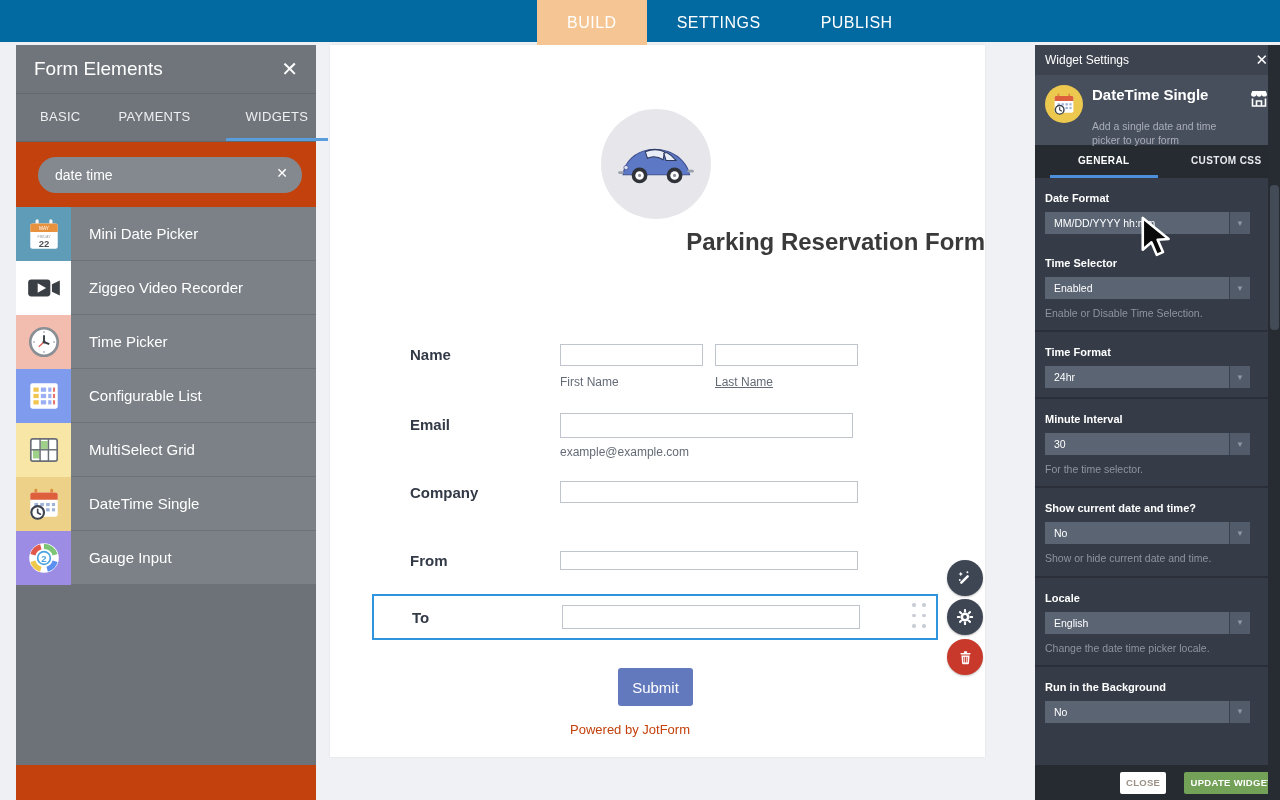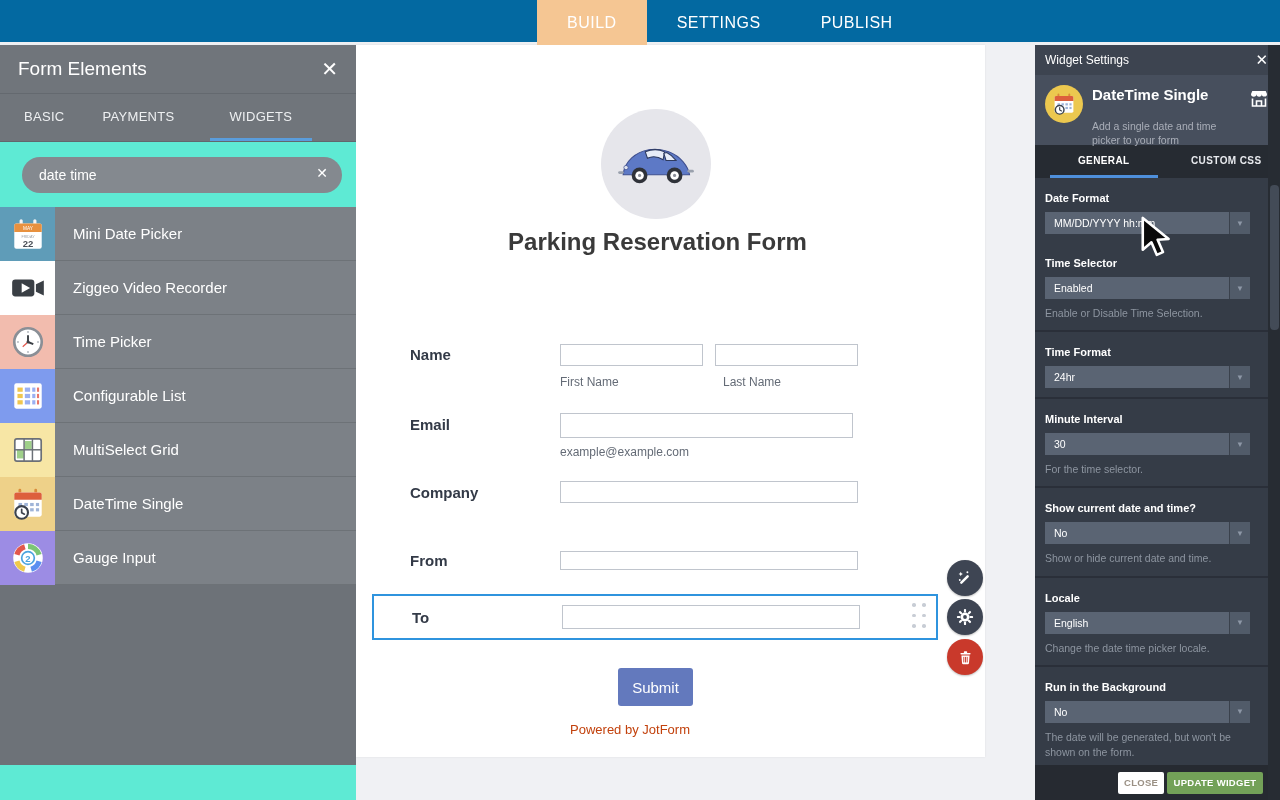--- a/index.html
+++ b/index.html
@@ -8,21 +8,21 @@
     font-family:"Liberation Sans", sans-serif;
     background:#eef0f3;
     -webkit-font-smoothing:antialiased;
   }
   
   .topbar{position:absolute;left:0;top:0;width:1280px;height:42px;background:#0369a1;z-index:5;}
   .topnav{position:absolute;left:537px;top:0;height:45px;display:flex;}
   .topnav-tab{height:45px;line-height:45px;padding:0 30px;color:#fff;font-size:16px;letter-spacing:.5px;cursor:pointer;}
   .topnav-tab.active{background:#f5c693;}
   
-  .sidebar{position:absolute;left:0;top:45px;width:356px;height:755px;background:#5eead4;z-index:4;}
+  .sidebar{position:absolute;left:16px;top:45px;width:300px;height:755px;background:#c2410c;z-index:4;}
   .sb-header{height:48px;background:#70757b;display:flex;align-items:center;justify-content:space-between;padding:0 18px;border-bottom:1px solid #64696f;}
   .sb-title{color:#fff;font-size:19px;}
   .sb-close{color:#fff;font-size:20px;cursor:pointer;line-height:1;}
   .sb-tabs{height:47px;display:flex;align-items:stretch;padding-left:24px;border-bottom:1px solid #62676d;background:#70757b;}
   .sb-tab{display:flex;align-items:center;color:#eef0f2;font-size:13px;letter-spacing:.3px;margin-right:38px;border-bottom:3px solid transparent;cursor:pointer;}
   .sb-tab.active{border-bottom-color:#5a9ddc;padding:0 20px;margin-left:-3px;margin-right:15px;}
   .sb-search{padding:15px 14px 14px 22px;}
   .sb-search-pill{position:relative;height:36px;background:#84898f;border-radius:18px;}
   .sb-search-input{position:absolute;left:0;top:0;width:100%;height:100%;background:transparent;border:none;outline:none;color:#fff;font-size:14px;padding:0 40px 0 17px;box-sizing:border-box;font-family:"Liberation Sans",sans-serif;}
   .sb-search-clear{position:absolute;right:14px;top:8px;color:#fff;font-size:14px;cursor:pointer;}
@@ -30,21 +30,21 @@
   .w-item{display:flex;height:54px;cursor:pointer;}
   .w-tile{width:55px;height:54px;display:flex;align-items:center;justify-content:center;flex:none;}
   .t1{background:#5f9cb8;} .t2{background:#ffffff;} .t3{background:#f2bcae;} .t4{background:#7e9bee;}
   .t5{background:#f7e6a5;} .t6{background:#f8eedd;} .t7{background:#eed189;} .t8{background:#9c8ce4;}
   .w-label{flex:1;background:#7c8187;border-bottom:1px solid #6d7277;color:#fff;font-size:15px;display:flex;align-items:center;padding-left:18px;}
   .sb-fill{background:#6d7278;height:180px;}
   
   .canvas{position:absolute;left:312px;top:45px;width:723px;height:755px;background:#f0f1f4;}
   .paper{position:absolute;left:18px;top:0;width:655px;height:712px;background:#fff;box-shadow:0 0 2px rgba(0,0,0,.08);}
   .car-circle{position:absolute;left:271px;top:64px;width:110px;height:110px;border-radius:50%;background:#e6e6eb;display:flex;align-items:center;justify-content:center;}
-  .form-title{position:absolute;left:0;right:0;top:183px;text-align:center;font-size:24px;font-weight:700;color:#3a3a3a;}
+  .form-title{position:absolute;left:0;right:0;top:183px;text-align:right;font-size:24px;font-weight:700;color:#3a3a3a;}
   .f-label{position:absolute;font-size:15px;font-weight:700;color:#333a47;}
   .f-input{position:absolute;border:1px solid #c0c5cd;background:#fff;box-sizing:border-box;font-family:"Liberation Sans",sans-serif;font-size:13px;padding:0 6px;}
   .f-sub{position:absolute;font-size:12px;color:#646b76;}
   .to-outline{position:absolute;left:42px;top:549px;width:566px;height:46px;border:2px solid #2f94de;background:#fff;box-sizing:border-box;}
   .to-label{position:absolute;left:38px;top:13px;font-size:15px;font-weight:700;color:#333a47;}
   .to-input{position:absolute;left:188px;top:9px;width:298px;height:24px;border:1px solid #c0c5cd;box-sizing:border-box;}
   .drag-dots{position:absolute;right:10px;top:7px;display:grid;grid-template-columns:repeat(2,4px);grid-gap:7px 6px;}
   .drag-dots i{width:3.5px;height:3.5px;border-radius:50%;background:#c8cdd5;}
   .submit-btn{position:absolute;left:288px;top:623px;width:75px;height:38px;background:#6379bd;color:#fff;border:none;border-radius:3px;font-size:15px;font-family:"Liberation Sans",sans-serif;cursor:pointer;}
   .powered{position:absolute;left:0;right:55px;top:677px;text-align:center;font-size:13px;color:#c2410c;}
@@ -66,21 +66,21 @@
   .p-tab{width:50%;display:flex;align-items:center;justify-content:center;color:#e8eaee;font-size:10px;font-weight:700;letter-spacing:.4px;border-bottom:3px solid transparent;box-sizing:border-box;cursor:pointer;margin-left:15px;}
   .p-tab.active{border-bottom-color:#4e8fdb;color:#fff;}
   .p-body{position:absolute;left:0;top:133px;right:12px;bottom:35px;overflow:hidden;}
   .sec{padding:14px 18px 9px 10px;}
   .sec.divided{border-top:2px solid #2a2f39;}
   .sec-label{color:#fff;font-size:11px;font-weight:700;margin-bottom:8px;}
   .sel{height:22px;display:flex;cursor:pointer;}
   .sel-val{flex:1;background:#5a6473;color:#fff;font-size:10.5px;display:flex;align-items:center;padding-left:9px;}
   .sel-arrow{width:20px;background:#515b69;border-left:1px solid #3a414c;color:#8d97a6;font-size:8px;display:flex;align-items:center;justify-content:center;}
   .sec-helper{color:#8d95a0;font-size:10.5px;line-height:1.45;margin-top:7px;}
-  .p-footer{position:absolute;left:0;bottom:0;width:100%;height:35px;background:#262a31;display:flex;align-items:center;justify-content:flex-end;padding-right:17px;box-sizing:border-box;gap:3px;}
+  .p-footer{position:absolute;left:0;bottom:0;width:100%;height:35px;background:#262a31;display:flex;align-items:center;justify-content:flex-end;box-sizing:border-box;gap:18px;}
   .btn-close{width:46px;height:22px;background:#fff;color:#9a9084;font-size:9.5px;font-weight:700;border:none;border-radius:2px;font-family:"Liberation Sans",sans-serif;cursor:pointer;letter-spacing:.3px;}
   .btn-update{width:96px;height:22px;background:#73a158;color:#fff;font-size:9.5px;font-weight:700;border:none;border-radius:2px;font-family:"Liberation Sans",sans-serif;cursor:pointer;letter-spacing:.3px;}
   .p-scroll{position:absolute;right:0;top:0;width:12px;height:755px;background:#272c33;}
   .p-thumb{position:absolute;left:1.5px;top:140px;width:9px;height:145px;background:#434b57;border-radius:4px;cursor:pointer;}
   .cursor{position:absolute;left:1140px;top:216px;z-index:20;pointer-events:none;}
 </style>
 </head>
 <body>
 
 <div class="topbar">
@@ -257,21 +257,21 @@
       </svg>
     </div>
 
     <div class="form-title">Parking Reservation Form</div>
 
     <div>
       <div class="f-label" style="left:80px;top:301px;">Name</div>
       <input class="f-input" style="left: 230px; top: 299px; width: 143px; height: 22px;">
       <input class="f-input" style="left: 385px; top: 299px; width: 143px; height: 22px;">
       <div class="f-sub" style="left:230px;top:330px;">First Name</div>
-      <div class="f-sub" style="left:393px;top:330px;">Last Name</div>
+      <div class="f-sub" style="left:385px;top:330px;text-decoration:underline;">Last Name</div>
     </div>
 
     <div>
       <div class="f-label" style="left:80px;top:371px;">Email</div>
       <input class="f-input" style="left: 230px; top: 368px; width: 293px; height: 25px;">
       <div class="f-sub" style="left:230px;top:400px;">example@example.com</div>
     </div>
 
     <div>
       <div class="f-label" style="left:80px;top:439px;">Company</div>
@@ -439,21 +439,20 @@
       </div>
       <div class="sec-helper">Change the date time picker locale.</div>
     </div>
 
     <div class="sec divided">
       <div class="sec-label">Run in the Background</div>
       <div class="sel">
         <div class="sel-val">No</div>
         <div class="sel-arrow">▼</div>
       </div>
-      <div class="sec-helper">The date will be generated, but won't be shown on the form.</div>
     </div>
 
   </div>
 
   <div class="p-footer">
     <button class="btn-close">CLOSE</button>
     <button class="btn-update">UPDATE WIDGET</button>
   </div>
 
   <div class="p-scroll">

